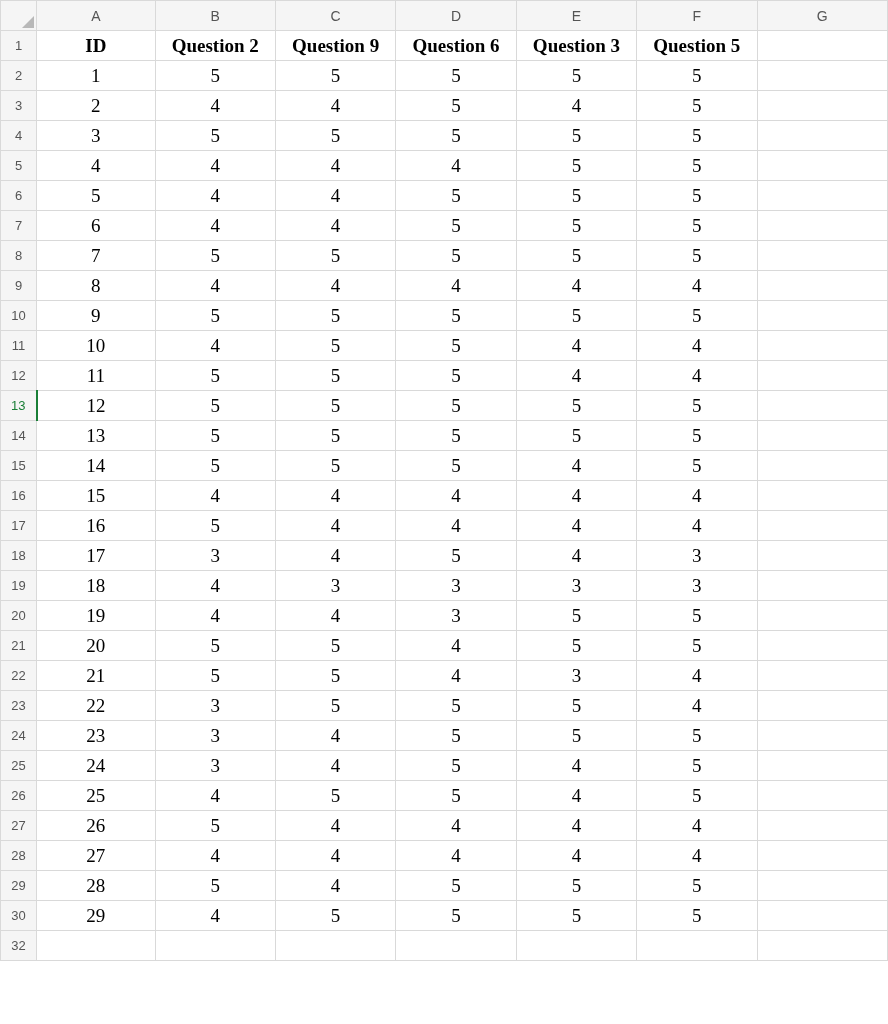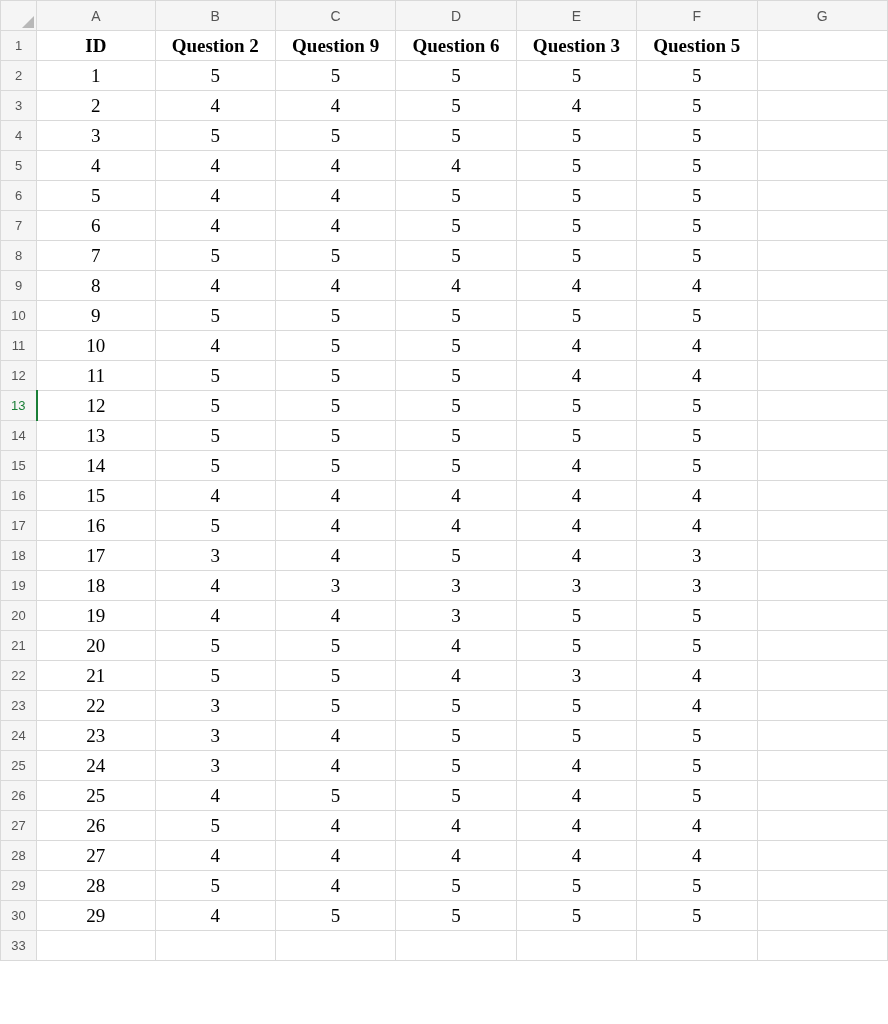--- a/index.html
+++ b/index.html
@@ -395,21 +395,21 @@
         <th class="row-head">30</th>
         <td class="cell">29</td>
         <td class="cell">4</td>
         <td class="cell">5</td>
         <td class="cell">5</td>
         <td class="cell">5</td>
         <td class="cell">5</td>
         <td class="cell"></td>
       </tr>
       <tr>
-        <th class="row-head">33</th>
+        <th class="row-head">32</th>
         <td class="cell"></td>
         <td class="cell"></td>
         <td class="cell"></td>
         <td class="cell"></td>
         <td class="cell"></td>
         <td class="cell"></td>
         <td class="cell"></td>
       </tr>
     </tbody>
 </table>

